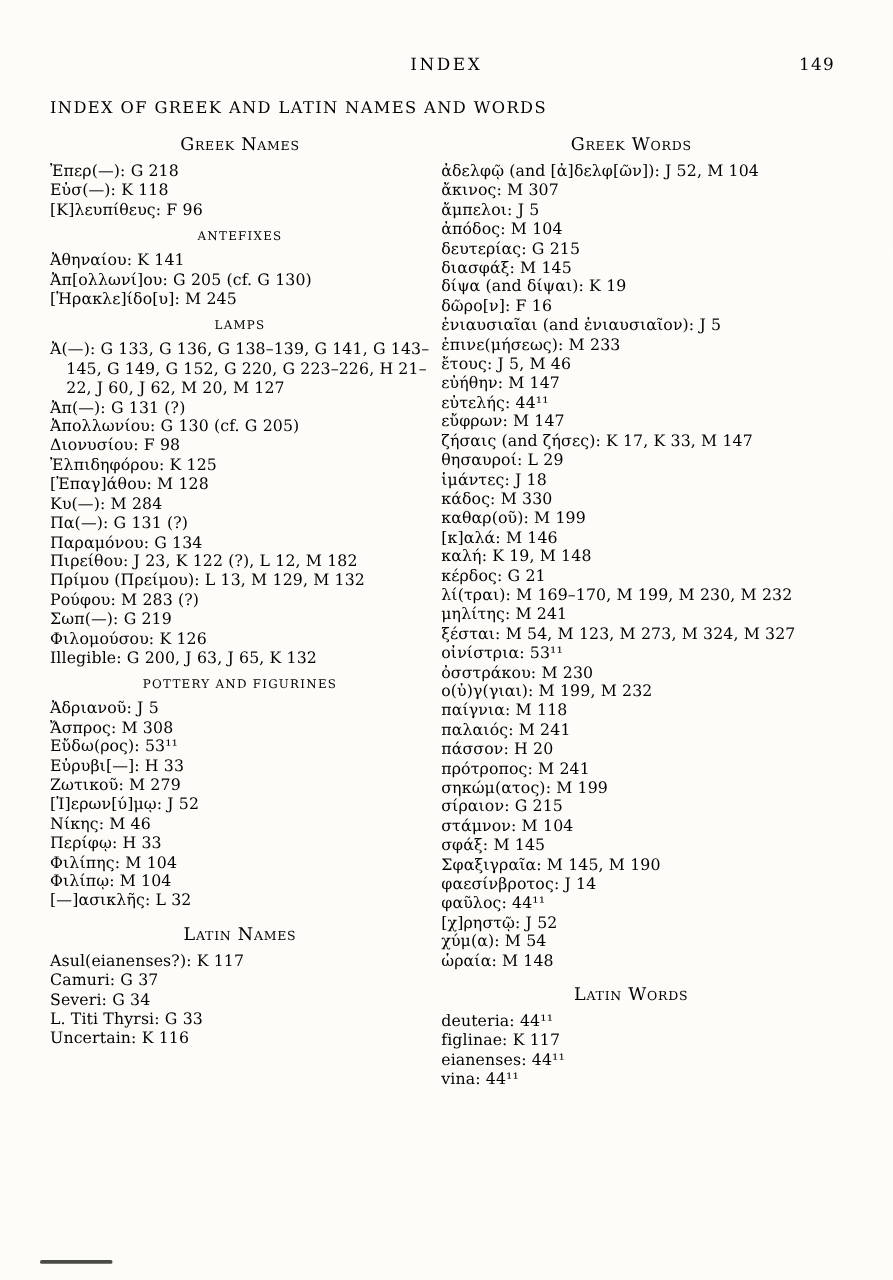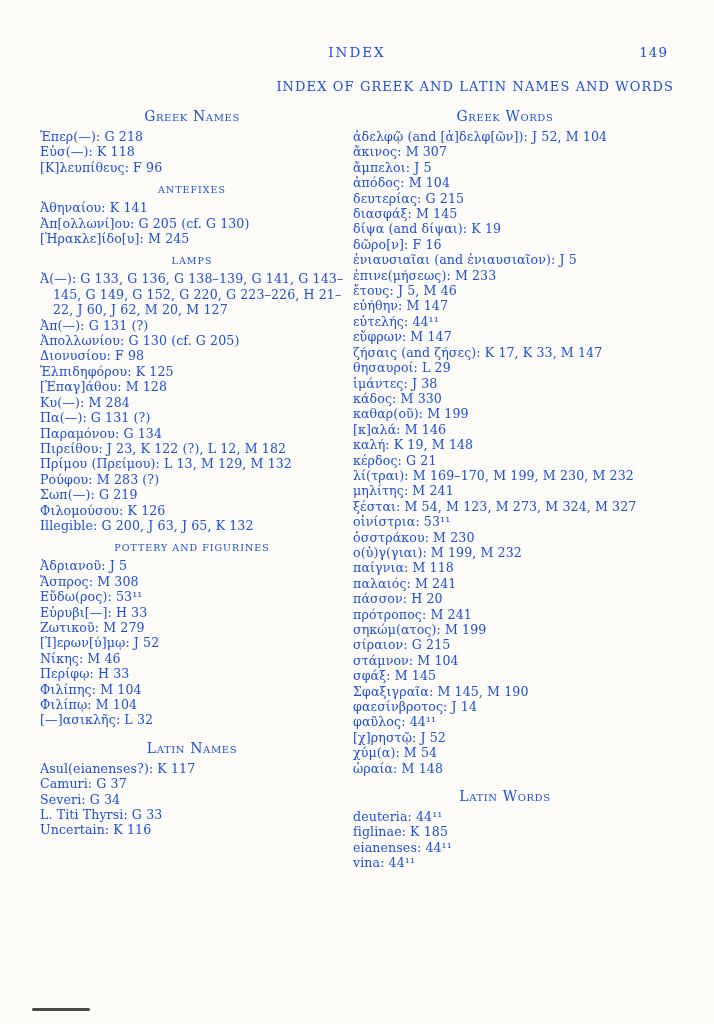--- a/index.html
+++ b/index.html
@@ -6,38 +6,38 @@
   body {
     width: 714px; height: 1024px;
     background: #f4f3ef;
     font-family: "DejaVu Serif", "Liberation Serif", serif;
   }
   .page {
     position: relative;
     width: 714px; height: 1024px;
     box-sizing: border-box;
     background: #fdfcf9;
-    color: #1d4ed8;
+    color: #000000;
     padding: 44px 40px 0 40px;
     overflow: hidden;
   }
   .running-head {
     position: relative;
     text-align: center;
     font-size: 13.5px;
     letter-spacing: 2px;
     height: 18px;
   }
   .page-number {
     position: absolute;
     right: 6px; top: 0;
     letter-spacing: 1px;
   }
   .page-title {
-    text-align: right;
+    text-align: left;
     font-size: 13px;
     letter-spacing: 1.1px;
     margin-top: 17px;
     white-space: nowrap;
   }
   .columns {
     display: flex;
     gap: 9px;
     margin-top: 14px;
   }
@@ -136,21 +136,21 @@
         <div class="entry">δίψα (and δίψαι): K 19</div>
         <div class="entry">δῶρο[ν]: F 16</div>
         <div class="entry">ἐνιαυσιαῖαι (and ἐνιαυσιαῖον): J 5</div>
         <div class="entry">ἐπινε(μήσεως): M 233</div>
         <div class="entry">ἔτους: J 5, M 46</div>
         <div class="entry">εὐήθην: M 147</div>
         <div class="entry">εὐτελής: 44¹¹</div>
         <div class="entry">εὔφρων: M 147</div>
         <div class="entry">ζήσαις (and ζήσες): K 17, K 33, M 147</div>
         <div class="entry">θησαυροί: L 29</div>
-        <div class="entry">ἱμάντες: J 38</div>
+        <div class="entry">ἱμάντες: J 18</div>
         <div class="entry">κάδος: M 330</div>
         <div class="entry">καθαρ(οῦ): M 199</div>
         <div class="entry">[κ]αλά: M 146</div>
         <div class="entry">καλή: K 19, M 148</div>
         <div class="entry">κέρδος: G 21</div>
         <div class="entry">λί(τραι): M 169–170, M 199, M 230, M 232</div>
         <div class="entry">μηλίτης: M 241</div>
         <div class="entry">ξέσται: M 54, M 123, M 273, M 324, M 327</div>
         <div class="entry">οἰνίστρια: 53¹¹</div>
         <div class="entry">ὀσστράκου: M 230</div>
@@ -164,19 +164,19 @@
         <div class="entry">στάμνον: M 104</div>
         <div class="entry">σφάξ: M 145</div>
         <div class="entry">Σφαξιγραῖα: M 145, M 190</div>
         <div class="entry">φαεσίνβροτος: J 14</div>
         <div class="entry">φαῦλος: 44¹¹</div>
         <div class="entry">[χ]ρηστῷ: J 52</div>
         <div class="entry">χύμ(α): M 54</div>
         <div class="entry">ὡραία: M 148</div>
         <div class="section-heading">Latin Words</div>
         <div class="entry">deuteria: 44¹¹</div>
-        <div class="entry">figlinae: K 185</div>
+        <div class="entry">figlinae: K 117</div>
         <div class="entry">eianenses: 44¹¹</div>
         <div class="entry">vina: 44¹¹</div>
       </div>
   </div>
   <div class="artifact"></div>
 </div>
 
 </body></html>

